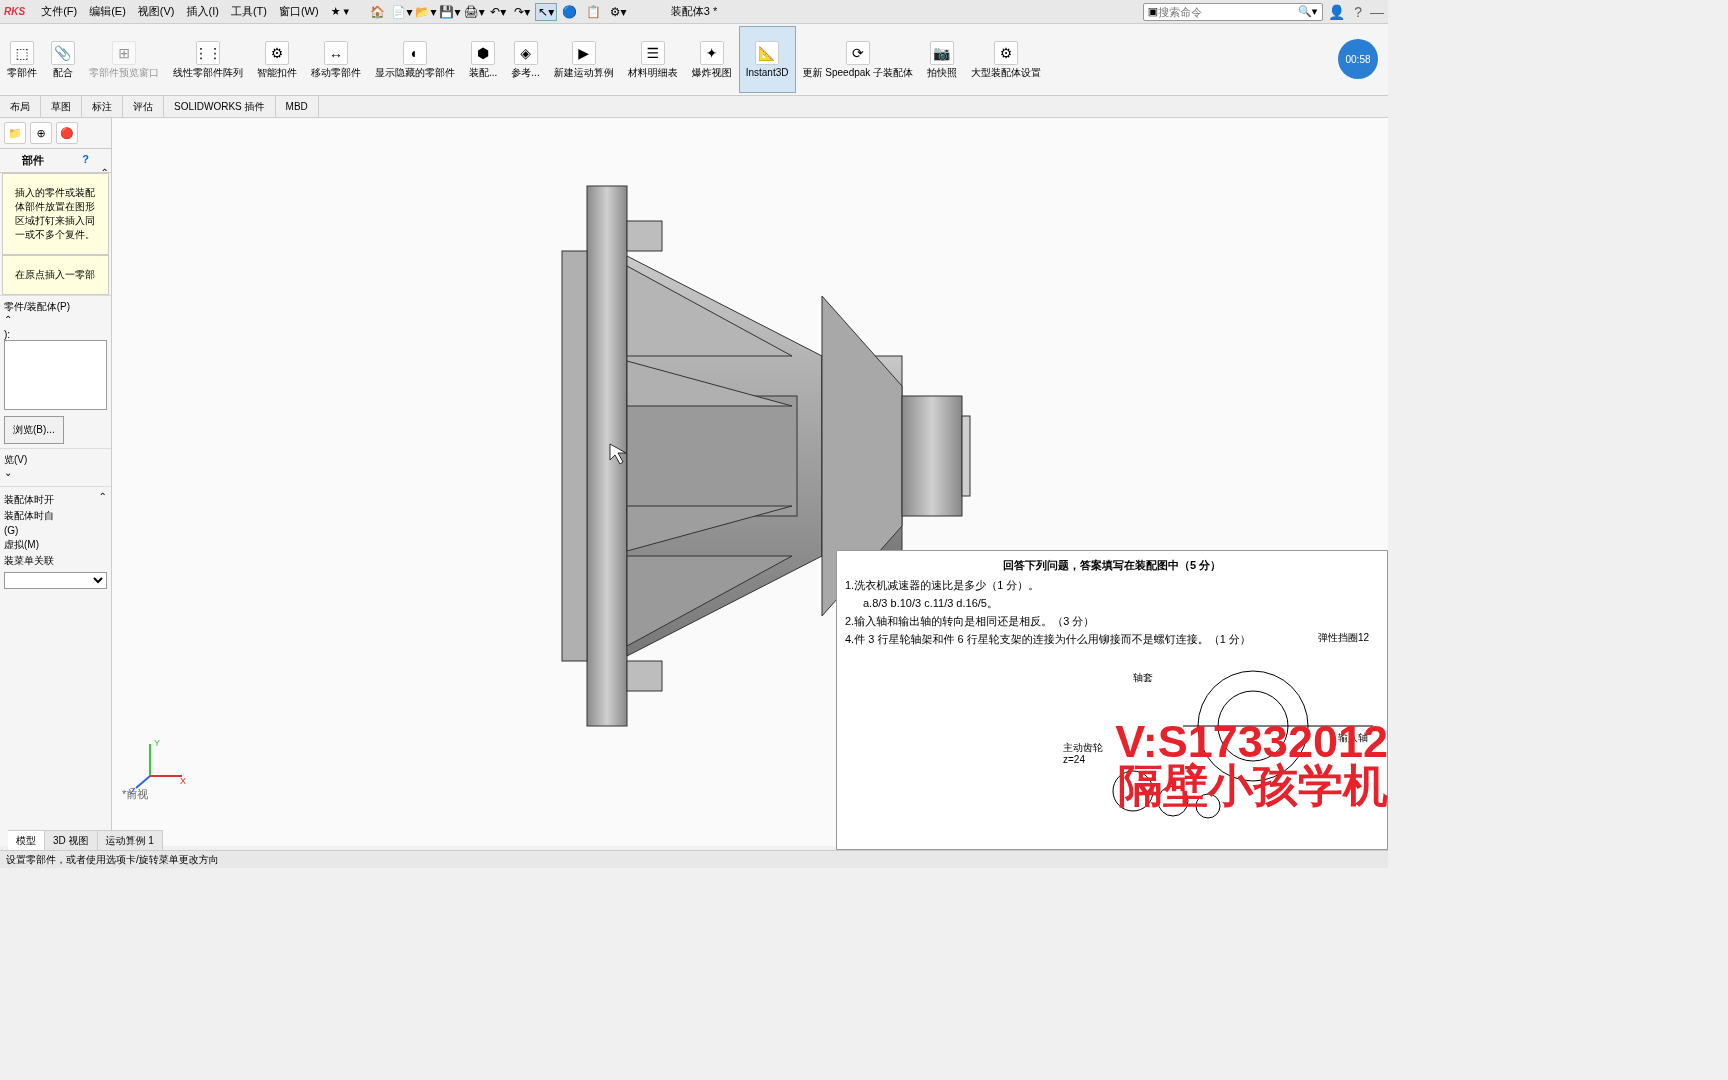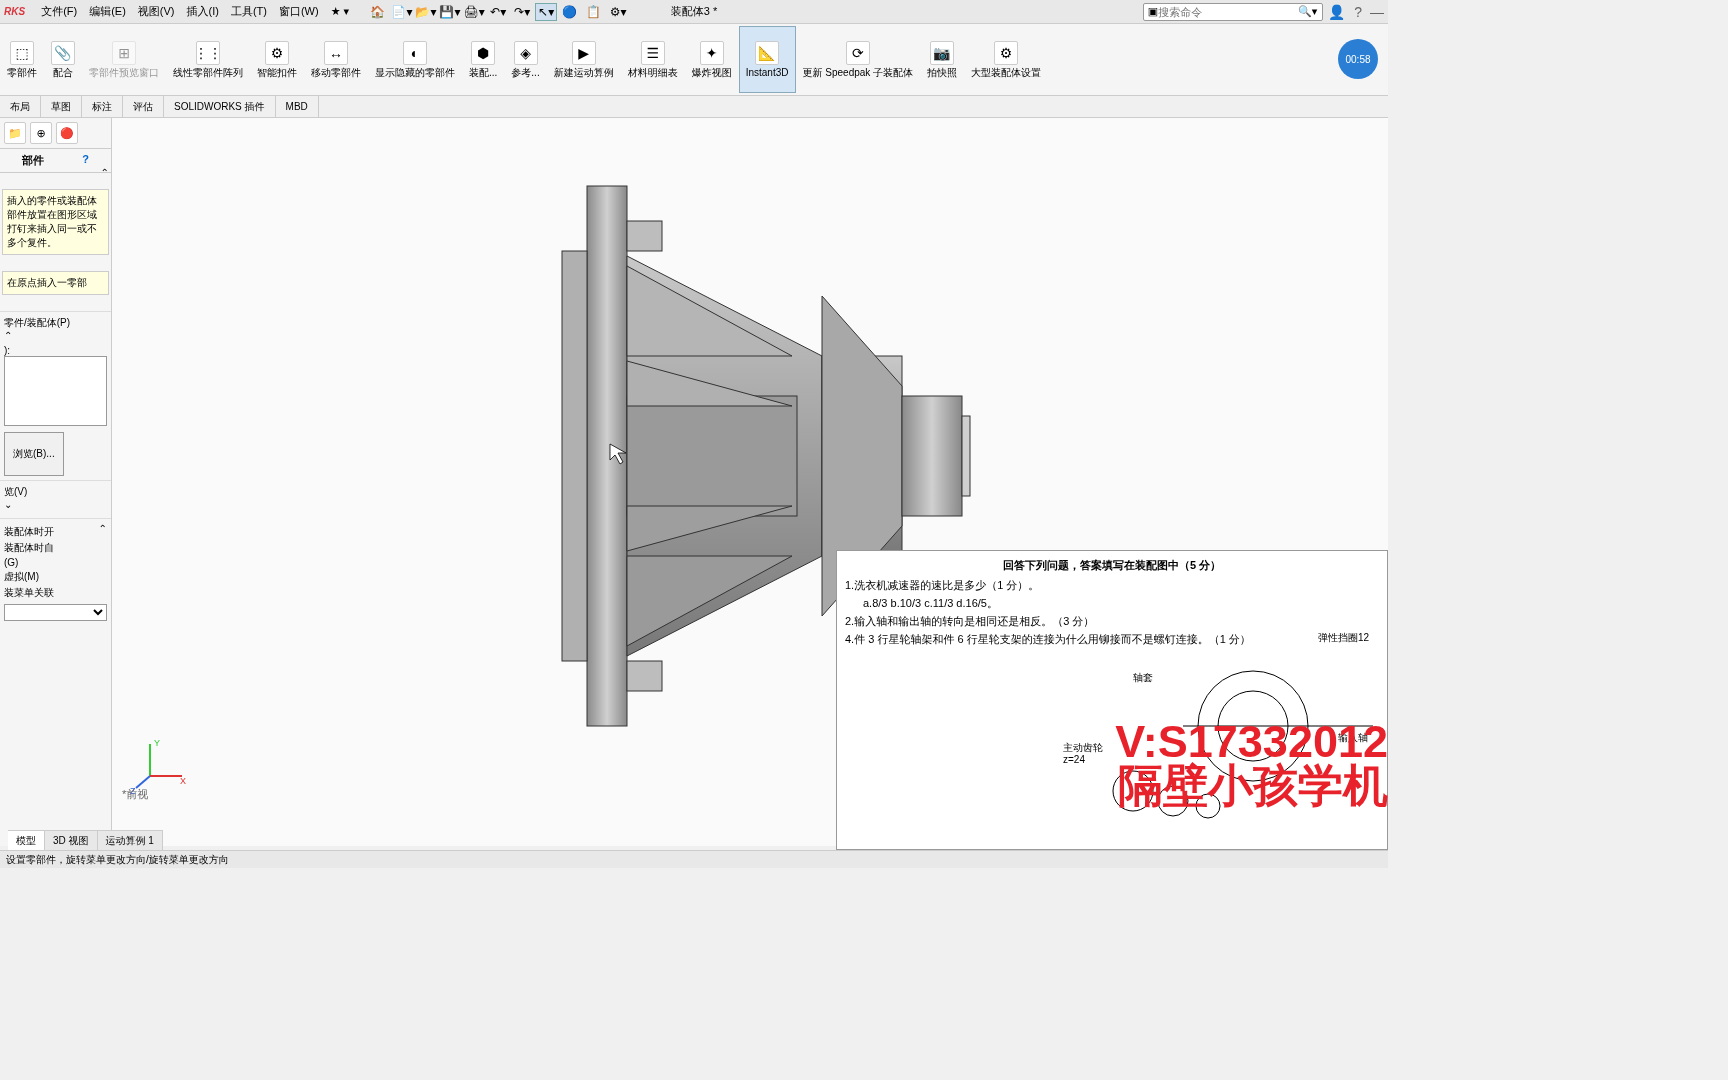--- a/index.html
+++ b/index.html
@@ -29,26 +29,26 @@
 .tab { padding: 0 10px; border-right: 1px solid #ccc; display: flex; align-items: center; font-size: 10px; cursor: pointer; }
 
 .view-toolbar { position: absolute; top: 120px; left: 50%; transform: translateX(-50%); display: flex; gap: 4px; background: rgba(245,245,245,0.9); padding: 2px 6px; border: 1px solid #ccc; border-radius: 3px; }
 .vt { width: 20px; height: 20px; background: #fff; border: 1px solid #ccc; border-radius: 2px; cursor: pointer; display: flex; align-items: center; justify-content: center; font-size: 11px; }
 
 .main { display: flex; height: calc(100% - 140px); }
 .left-panel { width: 112px; background: #f5f5f5; border-right: 1px solid #ccc; display: flex; flex-direction: column; overflow: hidden; }
 .lp-icons { display: flex; gap: 4px; padding: 4px; border-bottom: 1px solid #ccc; }
 .lpi { width: 22px; height: 22px; border: 1px solid #ccc; background: #fff; border-radius: 2px; display: flex; align-items: center; justify-content: center; cursor: pointer; }
 .lp-header { display: flex; justify-content: space-between; padding: 4px 22px; font-size: 11px; font-weight: bold; border-bottom: 1px solid #ccc; }
-.lp-help { background: #ffffe0; border: 1px solid #ccc; margin: 16px 2px; padding: 4px; font-size: 10px; line-height: 14px; position: relative; }
+.lp-help { background: #ffffe0; border: 1px solid #ccc; margin: 0 2px; padding: 12px; font-size: 10px; line-height: 14px; position: relative; }
 .collapse-arrow { position: absolute; right: 2px; top: -6px; font-size: 10px; cursor: pointer; }
 .lp-section { padding: 4px; border-top: 1px solid #ddd; }
 .lp-section-title { font-size: 10px; display: flex; justify-content: space-between; margin-bottom: 4px; flex-direction: column; }
 .lp-textarea { width: 100%; height: 70px; border: 1px solid #999; background: #fff; resize: none; font-size: 10px; }
-.lp-btn { margin-top: 4px; padding: 14px 8px; border: 1px solid #999; background: #f0f0f0; font-size: 10px; cursor: pointer; }
+.lp-btn { margin-top: 4px; padding: 6px 8px; border: 1px solid #999; background: #f0f0f0; font-size: 10px; cursor: pointer; }
 .lp-drop { width: 100%; border: 1px solid #999; background: #fff; font-size: 10px; margin-top: 2px; padding: 1px; }
 .lp-opt { font-size: 10px; margin: 2px 0; }
 
 .viewport { flex: 1; background: #fafafa; position: relative; }
 .part-svg { position: absolute; left: 380px; top: 8px; }
 .triad { position: absolute; left: 18px; bottom: 50px; }
 .front-label { position: absolute; left: 10px; bottom: 44px; font-size: 11px; color: #666; }
 
 .bottom-tabs { position: absolute; bottom: 18px; left: 0; height: 20px; background: #e8e8e8; display: flex; width: 112px; border-top: 1px solid #ccc; }
 .btab { padding: 0 8px; border-right: 1px solid #ccc; font-size: 10px; display: flex; align-items: center; cursor: pointer; }
@@ -283,21 +283,21 @@
     <div class="front-label">*前视</div>
   </div>
 </div>
 
 <div class="bottom-tabs" style="width:auto;left:8px;justify-content:flex-end;">
   <div class="btab active">模型</div>
   <div class="btab">3D 视图</div>
   <div class="btab">运动算例 1</div>
 </div>
 
-<div class="statusbar">设置零部件，旋转菜单更改方向/旋转菜单更改方向</div>
+<div class="statusbar">设置零部件，或者使用选项卡/旋转菜单更改方向</div>
 
 <div class="overlay-img">
   <div class="ov-title">回答下列问题，答案填写在装配图中（5 分）</div>
   <div class="ov-q">1.洗衣机减速器的速比是多少（1 分）。</div>
   <div class="ov-q" style="padding-left:18px">a.8/3    b.10/3    c.11/3    d.16/5。</div>
   <div class="ov-q">2.输入轴和输出轴的转向是相同还是相反。（3 分）</div>
   <div class="ov-q">4.件 3 行星轮轴架和件 6 行星轮支架的连接为什么用铆接而不是螺钉连接。（1 分）</div>
   <svg class="diagram-area">
     <ellipse cx="200" cy="115" rx="55" ry="55" fill="none" stroke="#000"></ellipse>
     <ellipse cx="200" cy="115" rx="35" ry="35" fill="none" stroke="#000"></ellipse>

